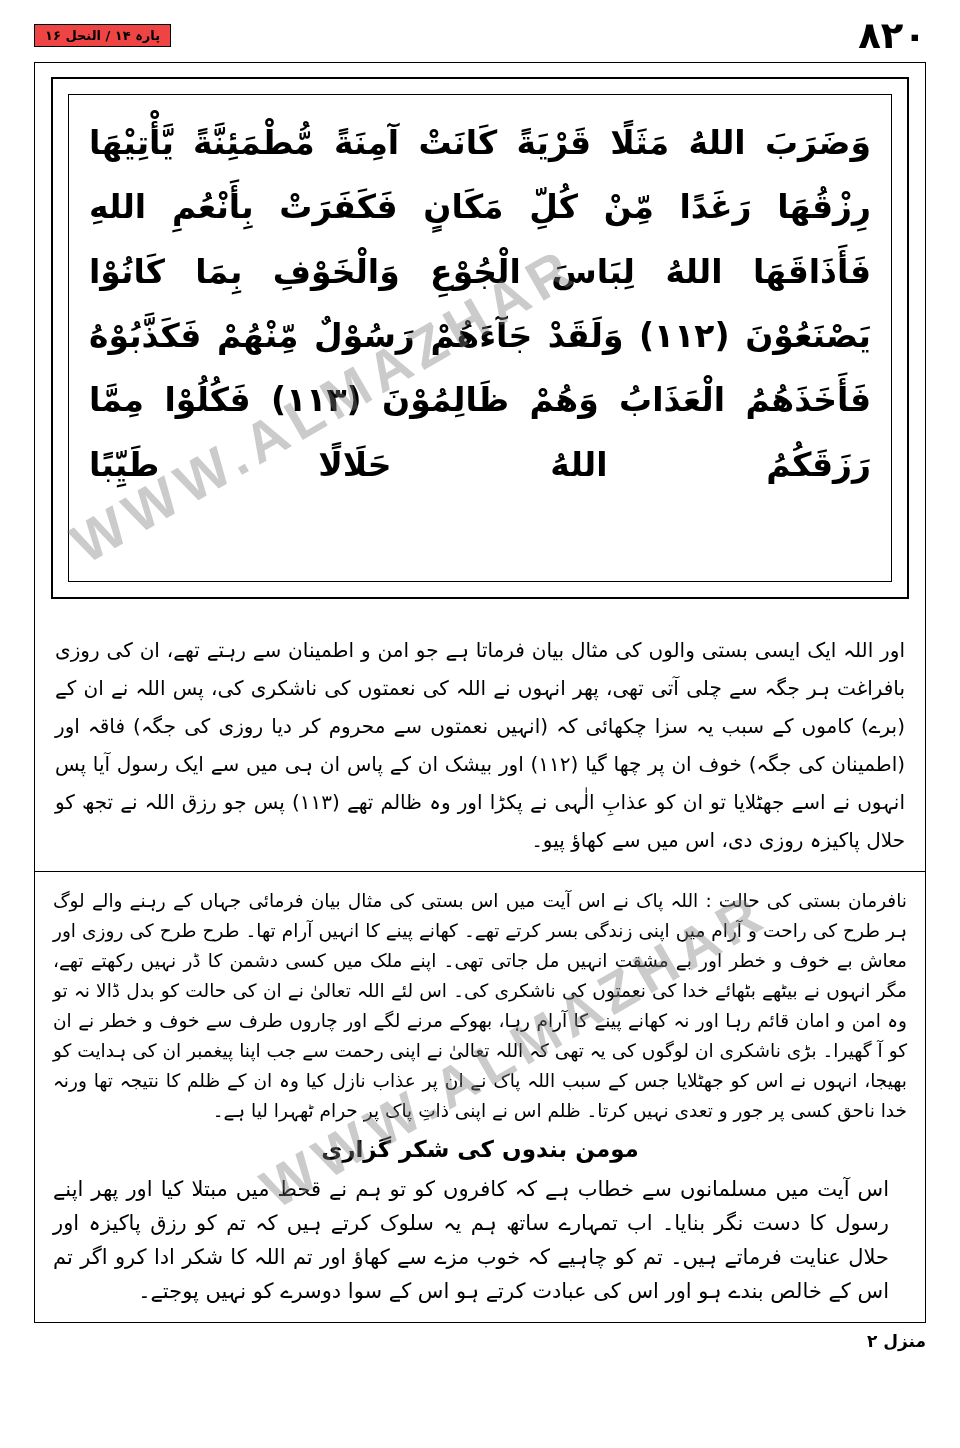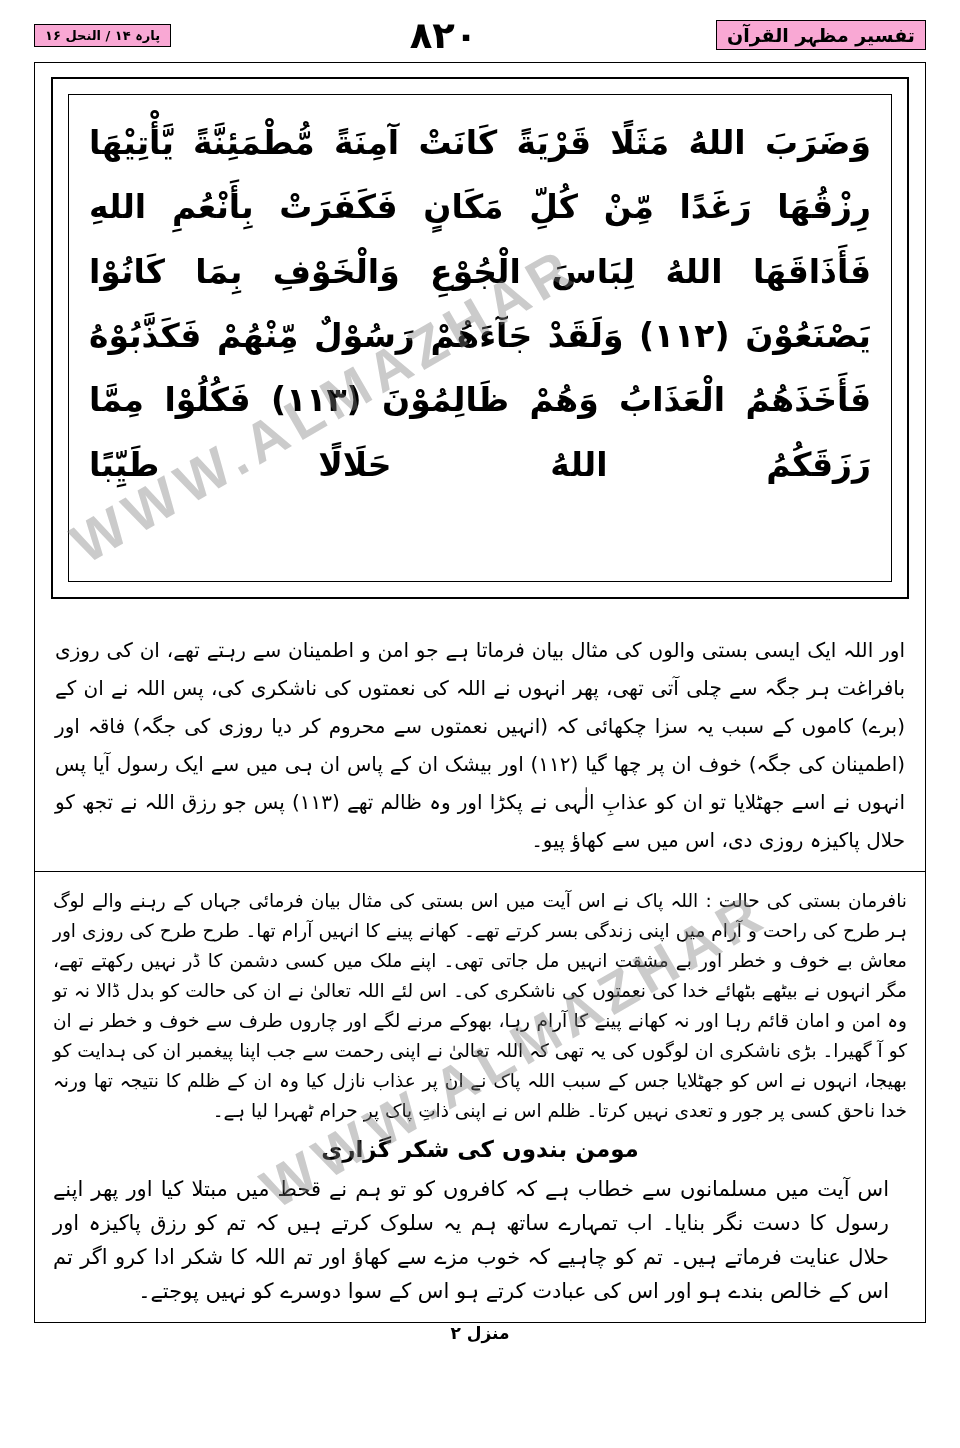--- a/index.html
+++ b/index.html
@@ -24,21 +24,21 @@
     justify-content: space-between;
     height: 46px;
     margin-bottom: 4px;
   }
   .hdr-box {
     border: 1.5px solid #000;
     padding: 3px 10px;
     font-size: 15px;
     font-weight: bold;
     white-space: nowrap;
-    background: #f9a8d4;
+    background: #ef4444;
   }
   .hdr-right { font-size: 19px; }
   .hdr-left  { font-size: 13px; }
   .hdr-center {
     font-size: 37px;
     font-weight: bold;
     letter-spacing: 2px;
   }
 
   
@@ -91,23 +91,23 @@
 
   .closing-text {
     margin: 0 20px 4px 2px;
     font-size: 21px;
     line-height: 1.62;
     text-align: justify;
   }
 
   
   .footer {
-    text-align: center;
     font-size: 17px;
     font-weight: bold;
+    margin-top: 8px;
   }
 
   
   .watermark {
     position: absolute;
     font-family: "Liberation Sans", sans-serif;
     font-weight: bold;
     font-size: 56px;
     letter-spacing: 7px;
     color: rgba(125, 125, 125, 0.40);
@@ -123,21 +123,20 @@
 </style>
 </head>
 <body>
 
 <div class="page">
 
   <div class="watermark wm1">WWW.ALMAZHAR</div>
   <div class="watermark wm2">WWW.ALMAZHAR</div>
 
   <header class="header">
-    <div class="hdr-box hdr-right">تفسیر مظہر القرآن</div>
     <div class="hdr-center">۸۲۰</div>
     <div class="hdr-box hdr-left">پارہ ۱۴ / النحل ۱۶</div>
   </header>
 
   <main class="content">
 
     <div class="quran-outer">
       <div class="quran-inner">
         <p class="quran-text">وَضَرَبَ اللهُ مَثَلًا قَرْيَةً كَانَتْ آمِنَةً مُّطْمَئِنَّةً يَّأْتِيْهَا رِزْقُهَا رَغَدًا مِّنْ كُلِّ مَكَانٍ فَكَفَرَتْ بِأَنْعُمِ اللهِ فَأَذَاقَهَا اللهُ لِبَاسَ الْجُوْعِ وَالْخَوْفِ بِمَا كَانُوْا يَصْنَعُوْنَ (۱۱۲) وَلَقَدْ جَآءَهُمْ رَسُوْلٌ مِّنْهُمْ فَكَذَّبُوْهُ فَأَخَذَهُمُ الْعَذَابُ وَهُمْ ظَالِمُوْنَ (۱۱۳) فَكُلُوْا مِمَّا رَزَقَكُمُ اللهُ حَلَالًا طَيِّبًا</p>
       </div>

